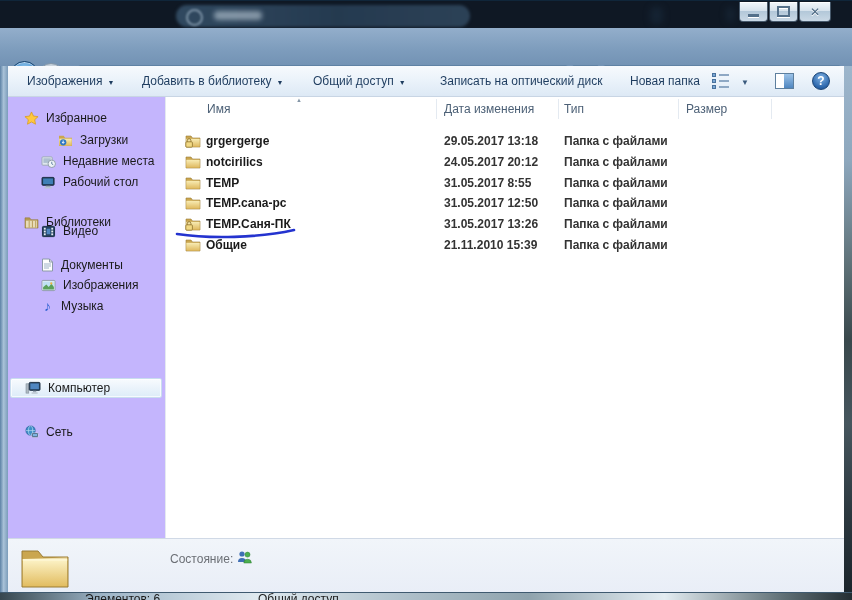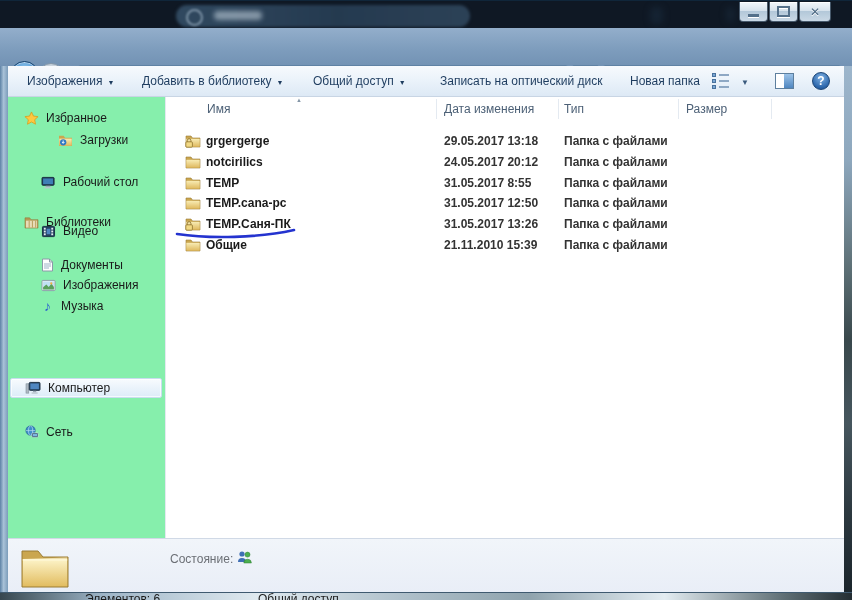--- a/index.html
+++ b/index.html
@@ -75,21 +75,21 @@
   .views-caret{position:absolute;left:733px;top:12px;font-size:8px;color:#3a5a7d;}
   .preview-icon{position:absolute;left:767px;top:7px;width:19px;height:16px;box-sizing:border-box;
     border:1px solid #5d7f9e;background:#fff;}
   .preview-icon .half{position:absolute;right:0;top:0;width:9px;height:100%;
     background:linear-gradient(180deg,#9cc3e8,#4f86c0);}
   .help-icon{position:absolute;left:804px;top:6px;width:18px;height:18px;border-radius:50%;
     background:radial-gradient(circle at 50% 30%,#7fb2e4,#2c66ab 70%,#1c4a85);border:1px solid #1b4576;
     box-sizing:border-box;color:#fff;font-size:12px;font-weight:bold;text-align:center;line-height:16px;}
   
   .content{position:absolute;left:0;top:31px;width:836px;height:441px;}
-  .sidebar{position:absolute;left:0;top:0;width:157px;height:441px;background:#86efac;}
+  .sidebar{position:absolute;left:0;top:0;width:157px;height:441px;background:#c4b5fd;}
   .sep-v{position:absolute;left:157px;top:0;width:1px;height:441px;background:#e4e9f0;}
   .snode{position:absolute;display:flex;align-items:center;gap:7px;height:20px;font-size:12px;color:#1a1a1a;white-space:nowrap;}
   .snode .ic{flex:0 0 auto;display:flex;}
   .sel{left:2px;width:152px;box-sizing:border-box;padding-left:14px;border:1px solid #c9ddef;border-radius:2px;
     background:linear-gradient(180deg,#f8fbfe,#eaf3fb 50%,#ddecf8);box-shadow:inset 0 0 0 1px rgba(255,255,255,.7);}
   .filepane{position:absolute;left:158px;top:0;width:678px;height:441px;background:#fff;}
   .fhead{position:absolute;top:0;left:0;width:678px;height:24px;}
   .fhead .hlbl{position:absolute;top:5px;font-size:12px;color:#4c6076;}
   .hsep{position:absolute;top:2px;width:1px;height:20px;background:#e4eaf1;}
   .sortmark{position:absolute;left:130px;top:0px;font-size:6px;color:#8496a7;}
@@ -237,20 +237,31 @@
           <span class="ic">
             <svg width="15" height="13" viewBox="0 0 16 14">
                 <path d="M1 2 h5 l1.5 2 H15 v9 H1 z" fill="#caa64f"></path>
                 <path d="M1.3 5 H14.7 V12.7 H1.3 z" fill="url(#fg1)"></path>
                 <circle cx="5.5" cy="9" r="3.4" fill="#2f78c4"></circle>
                 <path d="M5.5 7 v2.6 M4.2 8.6 l1.3 1.5 1.3-1.5" stroke="#fff" stroke-width="1" fill="none"></path>
               </svg>
           </span>
           <span>Загрузки</span>
         </div>
+        <div class="snode" style="left:33px;top:54px">
+          <span class="ic">
+            <svg width="15" height="13" viewBox="0 0 16 14">
+                <rect x="1" y="2" width="11" height="9" rx="1" fill="#dfe7ee" stroke="#9aa8b5"></rect>
+                <rect x="2.5" y="3.5" width="8" height="5" fill="#aebfd0"></rect>
+                <circle cx="11.5" cy="9.5" r="4" fill="#eef3f7" stroke="#8c9aa8"></circle>
+                <path d="M11.5 7.3 v2.2 l1.6 1" stroke="#5a7ca0" fill="none"></path>
+              </svg>
+          </span>
+          <span>Недавние места</span>
+        </div>
         <div class="snode" style="left:33px;top:75px">
           <span class="ic">
             <svg width="15" height="13" viewBox="0 0 16 14">
                 <rect x="1" y="1.5" width="13" height="8.5" rx="1" fill="#23405e" stroke="#16293c"></rect>
                 <rect x="2.2" y="2.7" width="10.6" height="6" fill="#3f7fb6"></rect>
                 <rect x="5" y="10.5" width="5" height="1.6" fill="#9aa8b5"></rect>
                 <rect x="3.5" y="12" width="8" height="1.4" fill="#b9c4cd"></rect>
               </svg>
           </span>
           <span>Рабочий стол</span>

